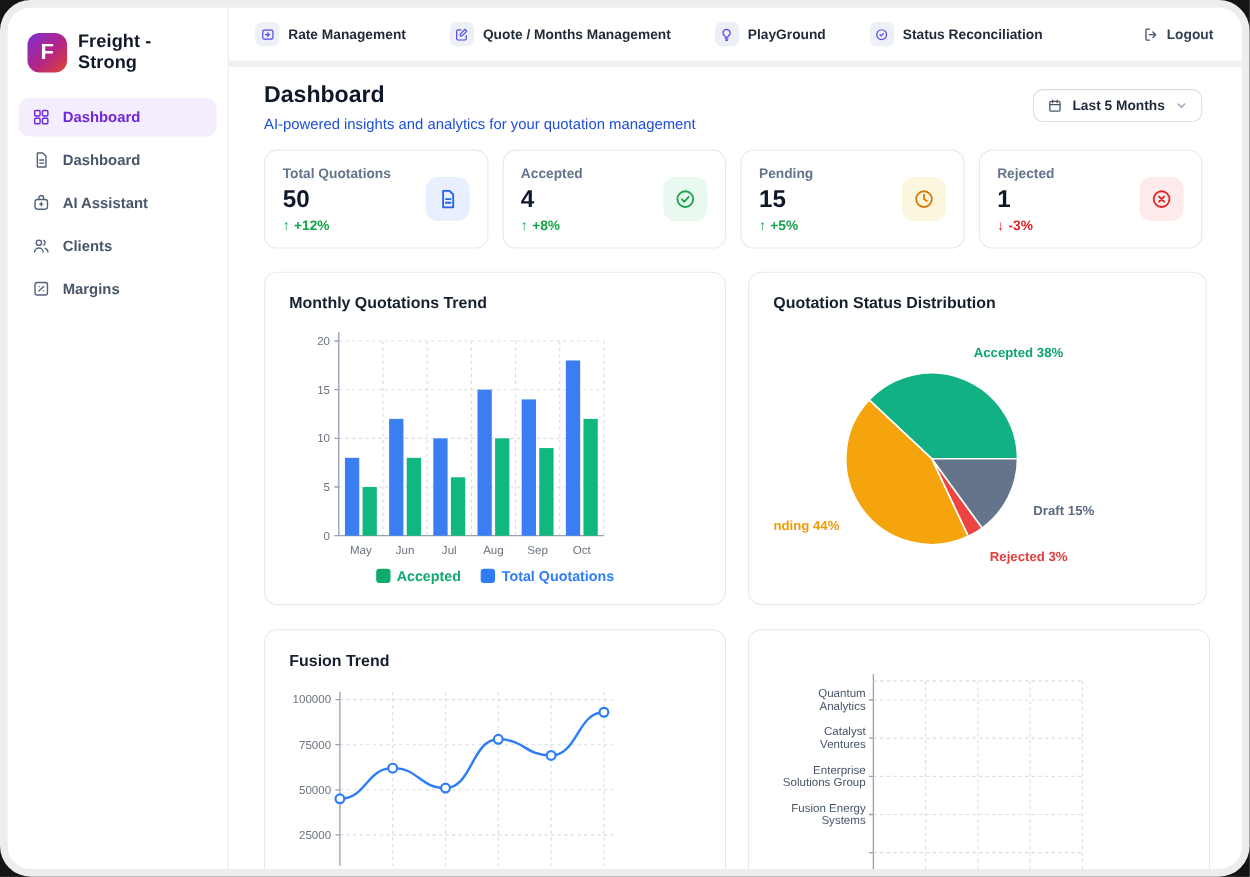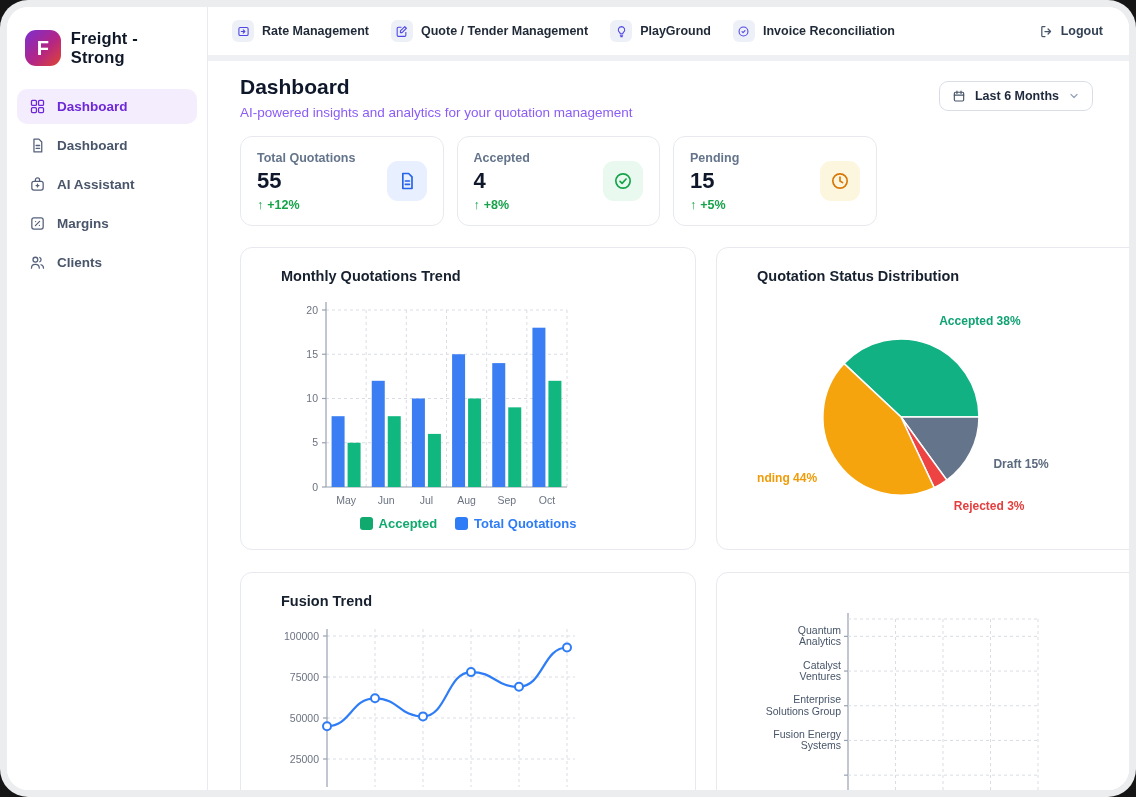--- a/index.html
+++ b/index.html
@@ -17,52 +17,52 @@
     font-size:13.5px;font-weight:600;color:#49556a;cursor:pointer;}
   .nav-item .nicon{display:flex;color:#55607a;}
   .nav-item.active{background:#f4edfd;color:#6d28d9;}
   .nav-item.active .nicon{color:#6d28d9;}
   .nav-item svg{width:17px;height:17px;}
 
   
   .main{flex:1;display:flex;flex-direction:column;min-width:0;}
   .topbar{height:48px;border-bottom:6px solid #eef0f3;display:flex;align-items:center;
     justify-content:space-between;padding:0 26px 0 24px;background:#fff;}
-  .topnav{display:flex;align-items:center;gap:22px;}
+  .topnav{display:flex;align-items:center;gap:40px;}
   .top-item{display:flex;align-items:center;gap:8px;font-size:12.5px;font-weight:700;color:#1f2937;cursor:pointer;}
   .ticon{width:22px;height:22px;border-radius:6px;background:#eef0f7;display:flex;align-items:center;justify-content:center;color:#4f46e5;}
   .ticon svg{width:13px;height:13px;}
   .logout{display:flex;align-items:center;gap:7px;font-size:12.5px;font-weight:600;color:#334155;cursor:pointer;}
   .logout svg{width:15px;height:15px;color:#475569;}
 
   .content{flex:1;padding:14px 36px 0 32px;overflow:hidden;background:#fff;}
   .page-head{display:flex;justify-content:space-between;align-items:flex-start;}
   .page-head h1{margin:0;font-size:21px;font-weight:800;color:#0f172a;}
-  .page-head p{margin:6px 0 0;font-size:13.5px;color:#8b5cf6;}
+  .page-head p{margin:6px 0 0;font-size:13.5px;color:#1d4ed8;}
   .range{display:flex;align-items:center;gap:9px;margin-top:6px;background:#fff;border:1px solid #d9dee6;
     border-radius:9px;padding:7px 12px;font-size:12.5px;font-weight:600;color:#1e293b;cursor:pointer;
     font-family:inherit;}
   .range svg{width:14px;height:14px;color:#475569;}
   .range .chev{width:12px;height:12px;color:#94a3b8;}
 
   
   .stats{display:grid;grid-template-columns:repeat(4,1fr);gap:13px;margin-top:16px;}
   .stat-card{border:1px solid #e7e9ee;border-radius:12px;background:#fff;padding:13px 16px;height:90px;
     box-sizing:border-box;display:flex;justify-content:space-between;align-items:center;}
   .stat-label{font-size:12.5px;color:#64748b;font-weight:600;}
   .stat-value{font-size:22px;font-weight:800;color:#0f172a;margin:3px 0 4px;}
   .stat-trend{font-size:12.5px;font-weight:700;display:flex;align-items:center;gap:4px;}
   .stat-trend.up{color:#16a34a;} .stat-trend.down{color:#dc2626;}
   .stat-icon{width:40px;height:40px;border-radius:11px;display:flex;align-items:center;justify-content:center;}
   .stat-icon svg{width:20px;height:20px;}
 
   
   .charts{display:grid;grid-template-columns:418fr 415fr;gap:20px;margin-top:21px;}
   .charts.row2{margin-top:22px;}
-  .card{border:1px solid #e7e9ee;border-radius:12px;background:#fff;padding:20px 40px;box-sizing:border-box;}
+  .card{border:1px solid #e7e9ee;border-radius:12px;background:#fff;padding:20px 22px;box-sizing:border-box;}
   .card.c1{height:303px;} .card.c2{height:300px;}
   .card h3{margin:0;font-size:14.5px;font-weight:700;color:#16202e;}
   .card svg.chart{display:block;margin-top:8px;}
   svg .tick{font-size:10.5px;fill:#6b7280;font-family:"Liberation Sans",sans-serif;}
   svg .grid{stroke:#d9dde3;stroke-width:1;stroke-dasharray:3 3;fill:none;}
   svg .axis{stroke:#98a1b0;stroke-width:1.2;fill:none;}
   svg .plabel{font-size:12px;font-weight:600;font-family:"Liberation Sans",sans-serif;}
   svg .clabel{font-size:10.5px;fill:#475569;font-family:"Liberation Sans",sans-serif;}
   .legend{display:flex;justify-content:center;gap:18px;margin-top:6px;}
   .lg-item{display:flex;align-items:center;gap:6px;font-size:13px;font-weight:600;cursor:pointer;}
@@ -106,38 +106,38 @@
                 <rect x="4" y="7.5" width="16" height="12.5" rx="3"></rect>
                 <path d="M9 7.5V5.5a3 3 0 0 1 6 0v2" stroke-linecap="round"></path>
                 <path d="M12 11.5v4M10 13.5h4" stroke-linecap="round"></path>
               </svg>
         </span>
             <span>AI Assistant</span>
       </div>
       <div class="nav-item">
         <span class="nicon">
           <svg viewBox="0 0 24 24" fill="none" stroke="currentColor" stroke-width="1.8">
+                <circle cx="9" cy="8" r="3.4"></circle>
+                <path d="M3.5 20c0-3.1 2.5-5.2 5.5-5.2s5.5 2.1 5.5 5.2" stroke-linecap="round"></path>
+                <path d="M15.2 5a3.4 3.4 0 0 1 0 6" stroke-linecap="round"></path>
+                <path d="M17 15.2c2.2.7 3.5 2.4 3.5 4.8" stroke-linecap="round"></path>
+              </svg>
+        </span>
+            <span>Clients</span>
+      </div>
+      <div class="nav-item">
+        <span class="nicon">
+          <svg viewBox="0 0 24 24" fill="none" stroke="currentColor" stroke-width="1.8">
                 <rect x="4" y="4" width="16" height="16" rx="3"></rect>
                 <path d="M9 15l6-6" stroke-linecap="round"></path>
                 <circle cx="9.3" cy="9.3" r="0.9" fill="currentColor" stroke="none"></circle>
                 <circle cx="14.7" cy="14.7" r="0.9" fill="currentColor" stroke="none"></circle>
               </svg>
         </span>
             <span>Margins</span>
-      </div>
-      <div class="nav-item">
-        <span class="nicon">
-          <svg viewBox="0 0 24 24" fill="none" stroke="currentColor" stroke-width="1.8">
-                <circle cx="9" cy="8" r="3.4"></circle>
-                <path d="M3.5 20c0-3.1 2.5-5.2 5.5-5.2s5.5 2.1 5.5 5.2" stroke-linecap="round"></path>
-                <path d="M15.2 5a3.4 3.4 0 0 1 0 6" stroke-linecap="round"></path>
-                <path d="M17 15.2c2.2.7 3.5 2.4 3.5 4.8" stroke-linecap="round"></path>
-              </svg>
-        </span>
-            <span>Clients</span>
       </div>
     </nav>
   </aside>
 
   <div class="main">
     <header class="topbar">
       <div class="topnav">
         <div class="top-item">
           <span class="ticon">
             <svg viewBox="0 0 24 24" fill="none" stroke="currentColor" stroke-width="2">
@@ -147,39 +147,39 @@
           </span>
               <span>Rate Management</span>
         </div>
         <div class="top-item">
           <span class="ticon">
             <svg viewBox="0 0 24 24" fill="none" stroke="currentColor" stroke-width="2">
                   <path d="M20 13v6a2 2 0 0 1-2 2H6a2 2 0 0 1-2-2V6a2 2 0 0 1 2-2h6"></path>
                   <path d="M18 3l3 3-8 8h-3v-3z" stroke-linejoin="round"></path>
                 </svg>
           </span>
-              <span>Quote / Tender Management</span>
+              <span>Quote / Months Management</span>
         </div>
         <div class="top-item">
           <span class="ticon">
             <svg viewBox="0 0 24 24" fill="none" stroke="currentColor" stroke-width="2">
                   <path d="M12 3a6 6 0 0 1 3.4 10.9c-.8.6-1 1.3-1 2.1h-4.8c0-.8-.2-1.5-1-2.1A6 6 0 0 1 12 3z" stroke-linejoin="round"></path>
                   <path d="M9.8 19h4.4M10.6 21.5h2.8" stroke-linecap="round"></path>
                 </svg>
           </span>
               <span>PlayGround</span>
         </div>
         <div class="top-item">
           <span class="ticon">
             <svg viewBox="0 0 24 24" fill="none" stroke="currentColor" stroke-width="2">
                   <circle cx="12" cy="12" r="8.2"></circle>
                   <path d="M9.3 12.2l1.9 1.9 3.5-3.9" stroke-linecap="round" stroke-linejoin="round"></path>
                 </svg>
           </span>
-              <span>Invoice Reconciliation</span>
+              <span>Status Reconciliation</span>
         </div>
       </div>
       <div class="logout">
         <svg viewBox="0 0 24 24" fill="none" stroke="currentColor" stroke-width="2">
               <path d="M9.5 4H5.8A1.3 1.3 0 0 0 4.5 5.3v13.4A1.3 1.3 0 0 0 5.8 20h3.7" stroke-linecap="round"></path>
               <path d="M14.5 8l4 4-4 4M18.5 12h-9" stroke-linecap="round" stroke-linejoin="round"></path>
             </svg>
         <span>Logout</span>
       </div>
     </header>
@@ -188,32 +188,32 @@
       <div class="page-head">
         <div>
           <h1>Dashboard</h1>
           <p>AI-powered insights and analytics for your quotation management</p>
         </div>
         <button class="range">
           <svg viewBox="0 0 24 24" fill="none" stroke="currentColor" stroke-width="2">
                 <rect x="4" y="5.5" width="16" height="15" rx="2"></rect>
                 <path d="M4 10.5h16M8.5 3.5v4M15.5 3.5v4" stroke-linecap="round"></path>
               </svg>
-          <span>Last 6 Months</span>
+          <span>Last 5 Months</span>
           <svg class="chev" viewBox="0 0 24 24" fill="none" stroke="currentColor" stroke-width="2.4">
                 <path d="M6 9l6 6 6-6" stroke-linecap="round" stroke-linejoin="round"></path>
               </svg>
         </button>
       </div>
 
       <div class="stats">
         <div class="stat-card">
           <div>
             <div class="stat-label">Total Quotations</div>
-            <div class="stat-value">55</div>
+            <div class="stat-value">50</div>
             <div class="stat-trend up">
                   <span>↑</span>
                   <span>+12%</span>
                 </div>
           </div>
           <div class="stat-icon" style="background:#e8effe;color:#2563eb">
             <svg viewBox="0 0 24 24" fill="none" stroke="currentColor" stroke-width="2">
                   <path d="M7 3h7l4 4v14H7z" stroke-linejoin="round"></path>
                   <path d="M10 12h5M10 16h5" stroke-linecap="round"></path>
                 </svg>
@@ -241,20 +241,36 @@
             <div class="stat-value">15</div>
             <div class="stat-trend up">
                   <span>↑</span>
                   <span>+5%</span>
                 </div>
           </div>
           <div class="stat-icon" style="background:#fdf6df;color:#d97706">
             <svg viewBox="0 0 24 24" fill="none" stroke="currentColor" stroke-width="2">
                   <circle cx="12" cy="12" r="8.6"></circle>
                   <path d="M12 7.2v4.8l3.1 2" stroke-linecap="round"></path>
+                </svg>
+          </div>
+        </div>
+        <div class="stat-card">
+          <div>
+            <div class="stat-label">Rejected</div>
+            <div class="stat-value">1</div>
+            <div class="stat-trend down">
+                  <span>↓</span>
+                  <span>-3%</span>
+                </div>
+          </div>
+          <div class="stat-icon" style="background:#fdebec;color:#dc2626">
+            <svg viewBox="0 0 24 24" fill="none" stroke="currentColor" stroke-width="2">
+                  <circle cx="12" cy="12" r="8.6"></circle>
+                  <path d="M9.2 9.2l5.6 5.6M14.8 9.2l-5.6 5.6" stroke-linecap="round"></path>
                 </svg>
           </div>
         </div>
       </div>
 
       <div class="charts">
         <div class="card c1">
           <h3>Monthly Quotations Trend</h3>
           <svg id="bar-chart" class="chart" width="374" height="218">
                 <line x1="85.16666666666666" y1="18" x2="85.16666666666666" y2="195" class="grid"></line>

